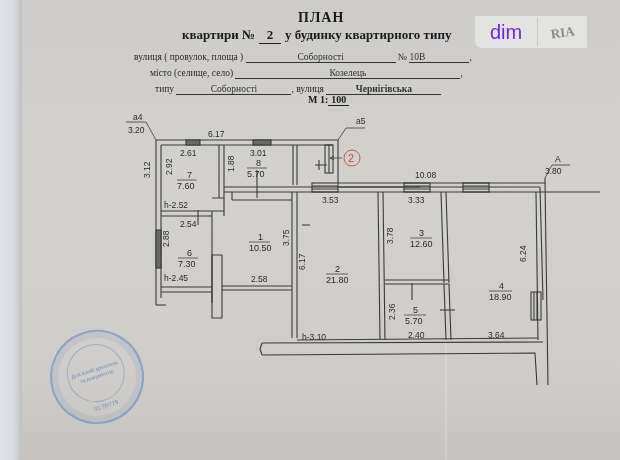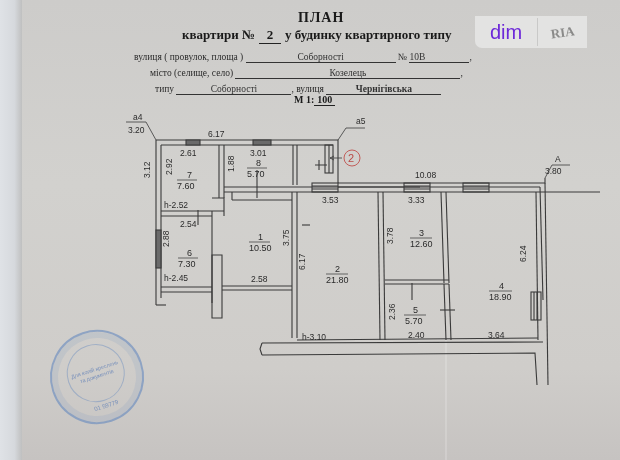--- a/index.html
+++ b/index.html
@@ -19,21 +19,21 @@
     .fold {
       position: absolute; left: 445px; top: 340px; width: 2px; height: 120px;
       background: rgba(255,255,255,0.18);
     }
     .hdr { position: absolute; color: #1a1a1a; white-space: nowrap; }
     .title { left: 298px; top: 10px; font-size: 14px; font-weight: bold; letter-spacing: 1px; }
     .subtitle { left: 182px; top: 27px; font-size: 13px; font-weight: bold; }
     .subtitle .num { display: inline-block; width: 22px; text-align: center; border-bottom: 1px solid #222; margin: 0 4px; }
     .row { font-size: 9.5px; color: #2a2a2a; }
     .row .fill { display: inline-block; border-bottom: 1px solid #333; text-align: center; color: #333; }
-    .scale { left: 294px; top: 94px; font-size: 10px; font-weight: bold; }
+    .scale { left: 308px; top: 94px; font-size: 10px; font-weight: bold; }
     .scale .v { border-bottom: 1px solid #222; padding: 0 3px; }
 
     .watermark {
       position: absolute; left: 475px; top: 16px; width: 112px; height: 32px;
       background: #e3e3e2; border-radius: 0 0 0 7px; display: flex;
     }
     .watermark .dim {
       width: 62px; text-align: center; font-family: "Liberation Sans", sans-serif;
       font-size: 20px; color: #6d28d9; line-height: 32px;
     }

